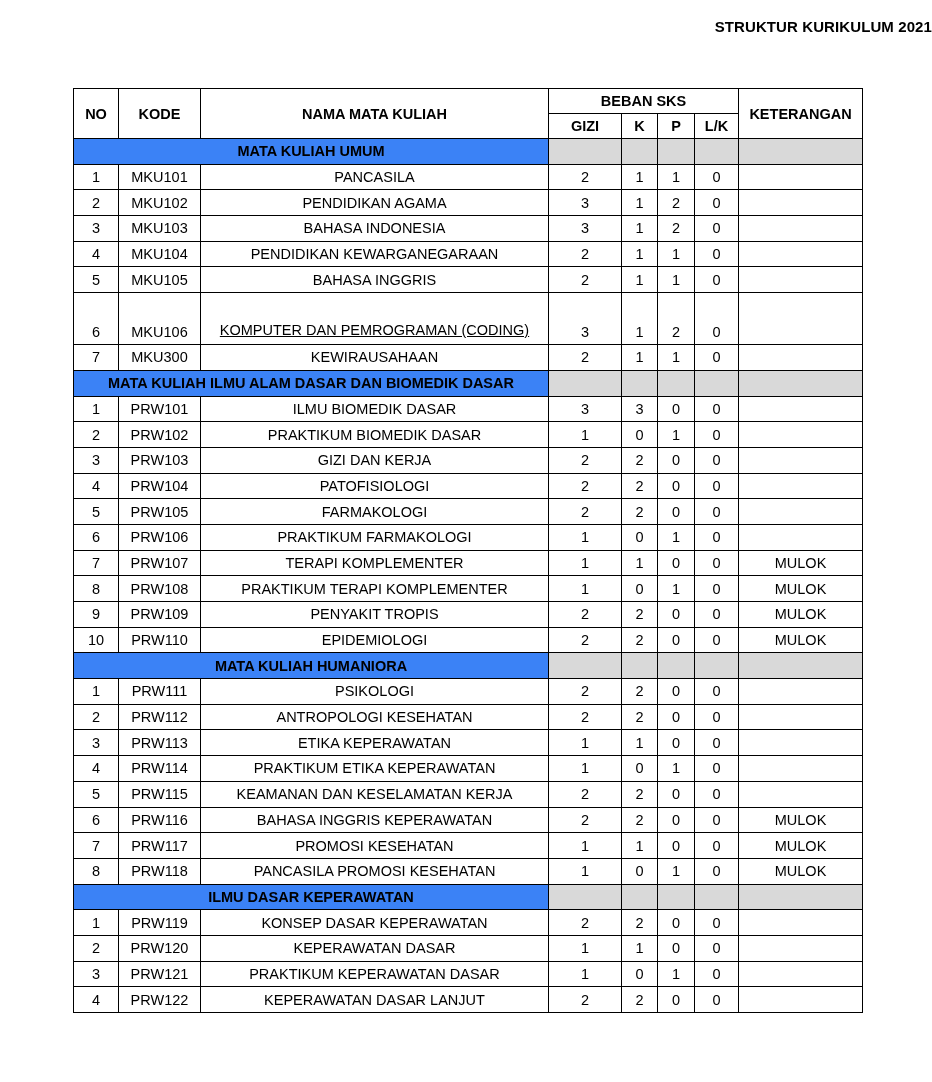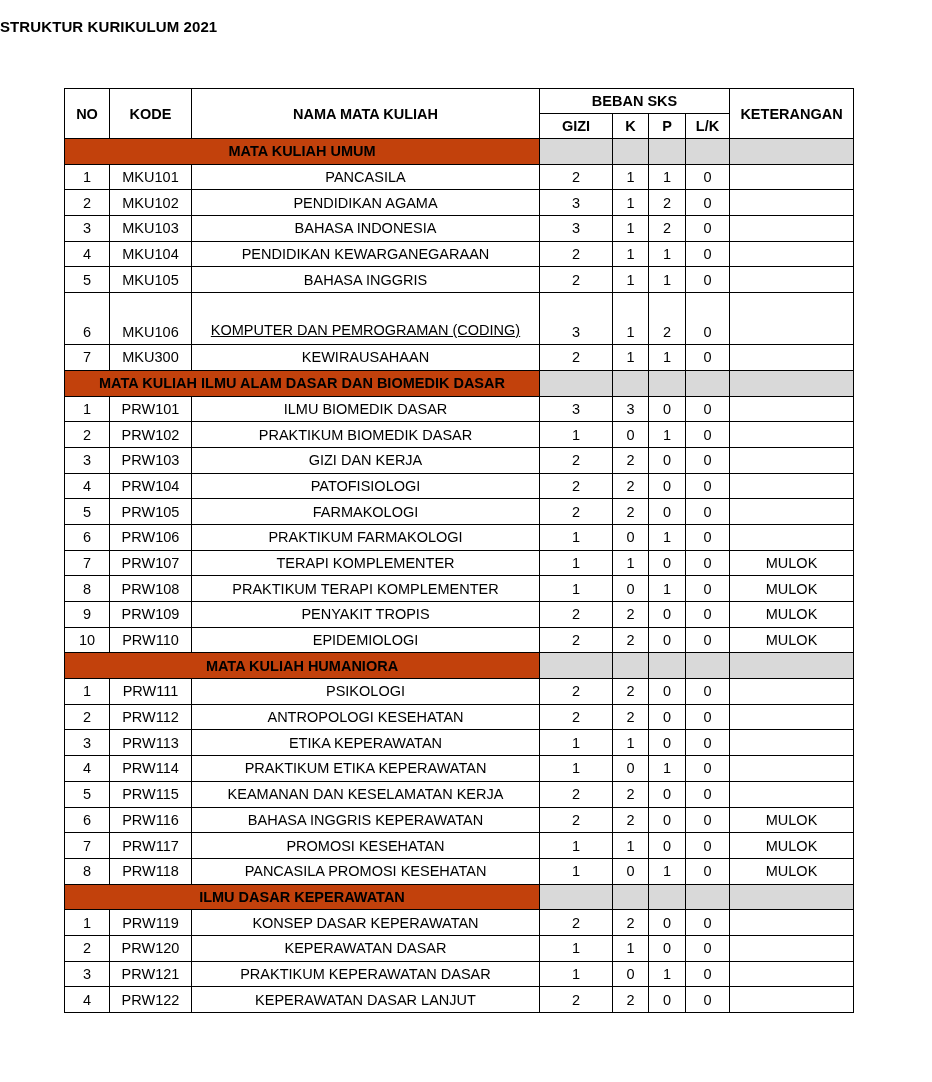--- a/index.html
+++ b/index.html
@@ -1,35 +1,35 @@
 <!DOCTYPE html>
 <html><head>
 <meta charset="utf-8">
 <style>
   html, body { margin: 0; padding: 0; background: #ffffff; }
   body {
     width: 932px; height: 1082px; position: relative; overflow: hidden;
     font-family: "Liberation Sans", "DejaVu Sans", sans-serif; color: #000;
   }
-  .title-block { position: absolute; left: 0; top: 14px; width: 932px; text-align: left; }
+  .title-block { position: absolute; left: 0; top: 14px; width: 932px; text-align: right; }
   .title-line { font-weight: bold; font-size: 15px; line-height: 25px; letter-spacing: 0.1px; }
   table.curr {
-    position: absolute; left: 64px; top: 88px;
+    position: absolute; left: 73px; top: 88px;
     width: 789px; border-collapse: collapse; table-layout: fixed;
     font-size: 14.5px;
     padding-left: 47px;
   }
   table.curr td, table.curr th {
     border: 1.3px solid #000; padding: 0; height: 24.7px; line-height: 18px;
     white-space: nowrap; overflow: hidden;
   }
   table.curr th { font-weight: bold; text-align: center; vertical-align: middle; font-size: 14.5px; }
   td.c { text-align: center; }
   td.l { text-align: center; padding-left: 8px; }
-  tr.section td { background: #c2410c; font-weight: bold; text-align: center; }
+  tr.section td { background: #3b82f6; font-weight: bold; text-align: center; }
   tr.section td.fill { background: #d9d9d9; }
   tr.tall td { height: 48px; vertical-align: bottom; padding-bottom: 3px; }
   tr.tall td.l { white-space: normal; line-height: 22px; text-decoration: underline; }
   tr.head1 th { height: 24px; }
   tr.head2 th { height: 24px; }
 </style>
 </head>
 <body>
 
 <div class="title-block">

